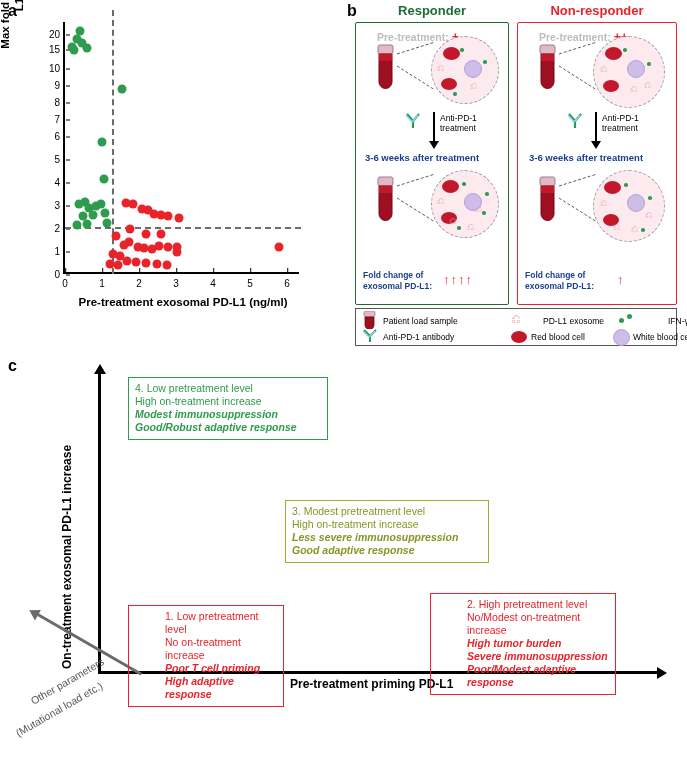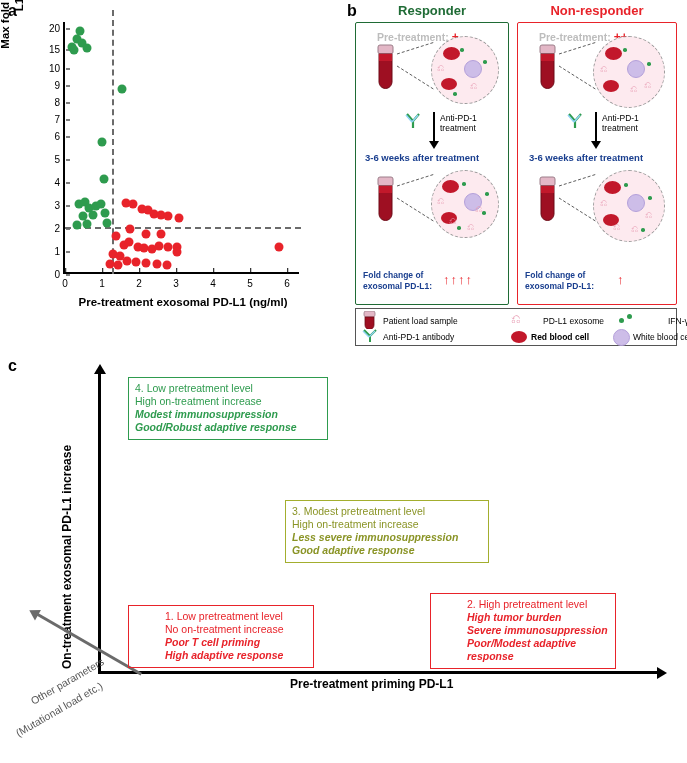--- a/index.html
+++ b/index.html
@@ -295,21 +295,21 @@
     <div class="ytick" style="top:206px;">2</div>
     <div class="ytick" style="top:183px;">3</div>
     <div class="ytick" style="top:160px;">4</div>
     <div class="ytick" style="top:137px;">5</div>
     <div class="ytick" style="top:114px;">6</div>
     <div class="ytick" style="top:97px;">7</div>
     <div class="ytick" style="top:80px;">8</div>
     <div class="ytick" style="top:63px;">9</div>
     <div class="ytick" style="top:46px;">10</div>
     <div class="ytick" style="top:27px;">15</div>
-    <div class="ytick" style="top:6px;">20</div>
+    <div class="ytick" style="top:12px;">20</div>
 
     <div class="xtick" style="left:0px;">0</div>
     <div class="xtick" style="left:37px;">1</div>
     <div class="xtick" style="left:74px;">2</div>
     <div class="xtick" style="left:111px;">3</div>
     <div class="xtick" style="left:148px;">4</div>
     <div class="xtick" style="left:185px;">5</div>
     <div class="xtick" style="left:222px;">6</div>
 
     <div class="vline" id="vline-a" style="left: 47.2px; top: -12px; height: 264px;"></div>
@@ -514,21 +514,21 @@
   <div class="leg-item" style="left:186px;top:316px;padding-left:12px;">PD-L1 exosome</div>
   <div class="ifn" style="left:274px;top:318px;width:5px;height:5px;"></div>
   <div class="ifn" style="left:282px;top:314px;width:5px;height:5px;"></div>
   <div class="leg-item" style="left:302px;top:316px;padding-left:21px;">IFN-γ</div>
   <svg style="position:absolute;left:14px;top:328px;" width="22" height="16" viewBox="0 0 20 16">
     <path d="M4 2 L10 8 M16 2 L10 8 M10 8 L10 14" stroke="#2e9b4e" stroke-width="2" fill="none"></path>
     <path d="M3 3 L9 9 M15 3 L9 9" stroke="#8fd3f4" stroke-width="1.4" fill="none"></path>
   </svg>
   <div class="leg-item" style="left:38px;top:332px;">Anti-PD-1 antibody</div>
   <div class="rbc" style="left:166px;top:331px;width:16px;height:12px;"></div>
-  <div class="leg-item" style="left:186px;top:332px;font-weight:bold;">Red blood cell</div>
+  <div class="leg-item" style="left:186px;top:332px;">Red blood cell</div>
   <div class="wbc" style="left:268px;top:329px;width:15px;height:15px;"></div>
   <div class="leg-item" style="left:288px;top:332px;">White blood cell</div>
 </div>
 
 <div id="panel-c">
   <div class="panel-letter" style="left:8px;top:2px;">c</div>
 
   <div id="c-yaxis"></div>
   <div id="c-xaxis"></div>
   <div id="c-ylab">On-treatment exosomal PD-L1 increase</div>
@@ -543,25 +543,26 @@
       <div>High on-treatment increase</div>
       <div class="it">Modest immunosuppression</div>
       <div class="it">Good/Robust adaptive response</div>
     </div>
   <div class="quad-box olive-box" id="q3" style="left:285px;top:145px;width:204px;">
       <div>3. Modest pretreatment level</div>
       <div>High on-treatment increase</div>
       <div class="it">Less severe immunosuppression</div>
       <div class="it">Good adaptive response</div>
     </div>
-  <div class="quad-box red-box" id="q1" style="left:128px;top:250px;width:186px;">
+  <div class="quad-box red-box" id="q1" style="left:128px;top:250px;width:156px;">
       <div>1. Low pretreatment level</div>
       <div>No on-treatment increase</div>
       <div class="it">Poor T cell priming</div>
       <div class="it">High adaptive response</div>
     </div>
   <div class="quad-box red-box" id="q2" style="left:430px;top:238px;width:186px;">
       <div>2. High pretreatment level</div>
+      <div>No/Modest on-treatment increase</div>
       <div class="it">High tumor burden</div>
       <div class="it">Severe immunosuppression</div>
       <div class="it">Poor/Modest adaptive response</div>
     </div>
 </div>
 
 </body></html>

